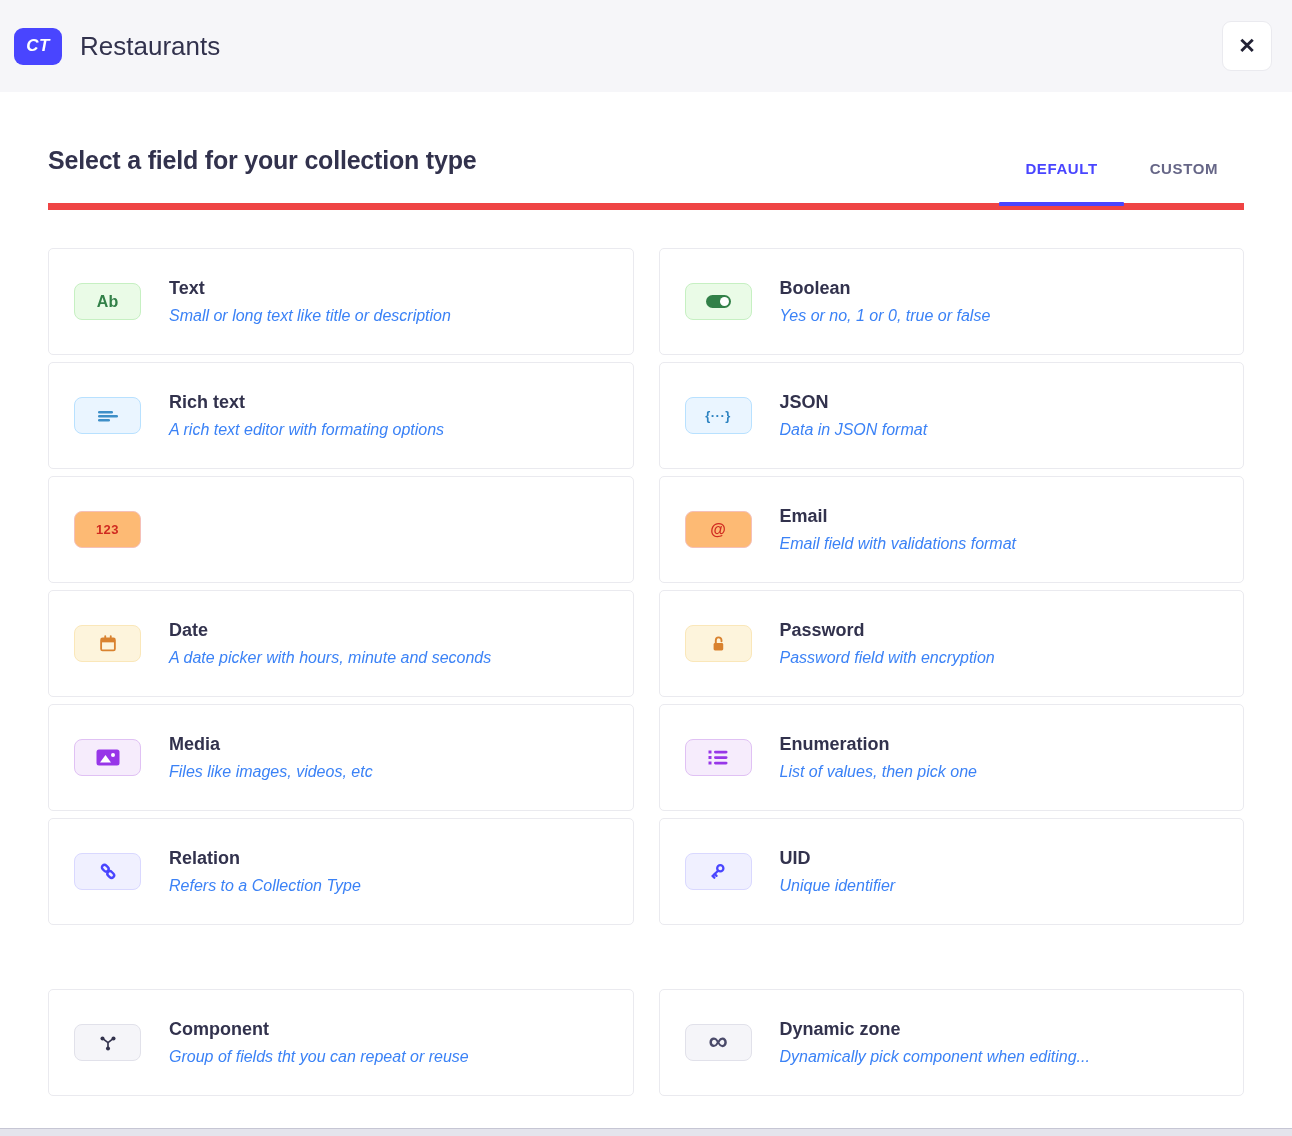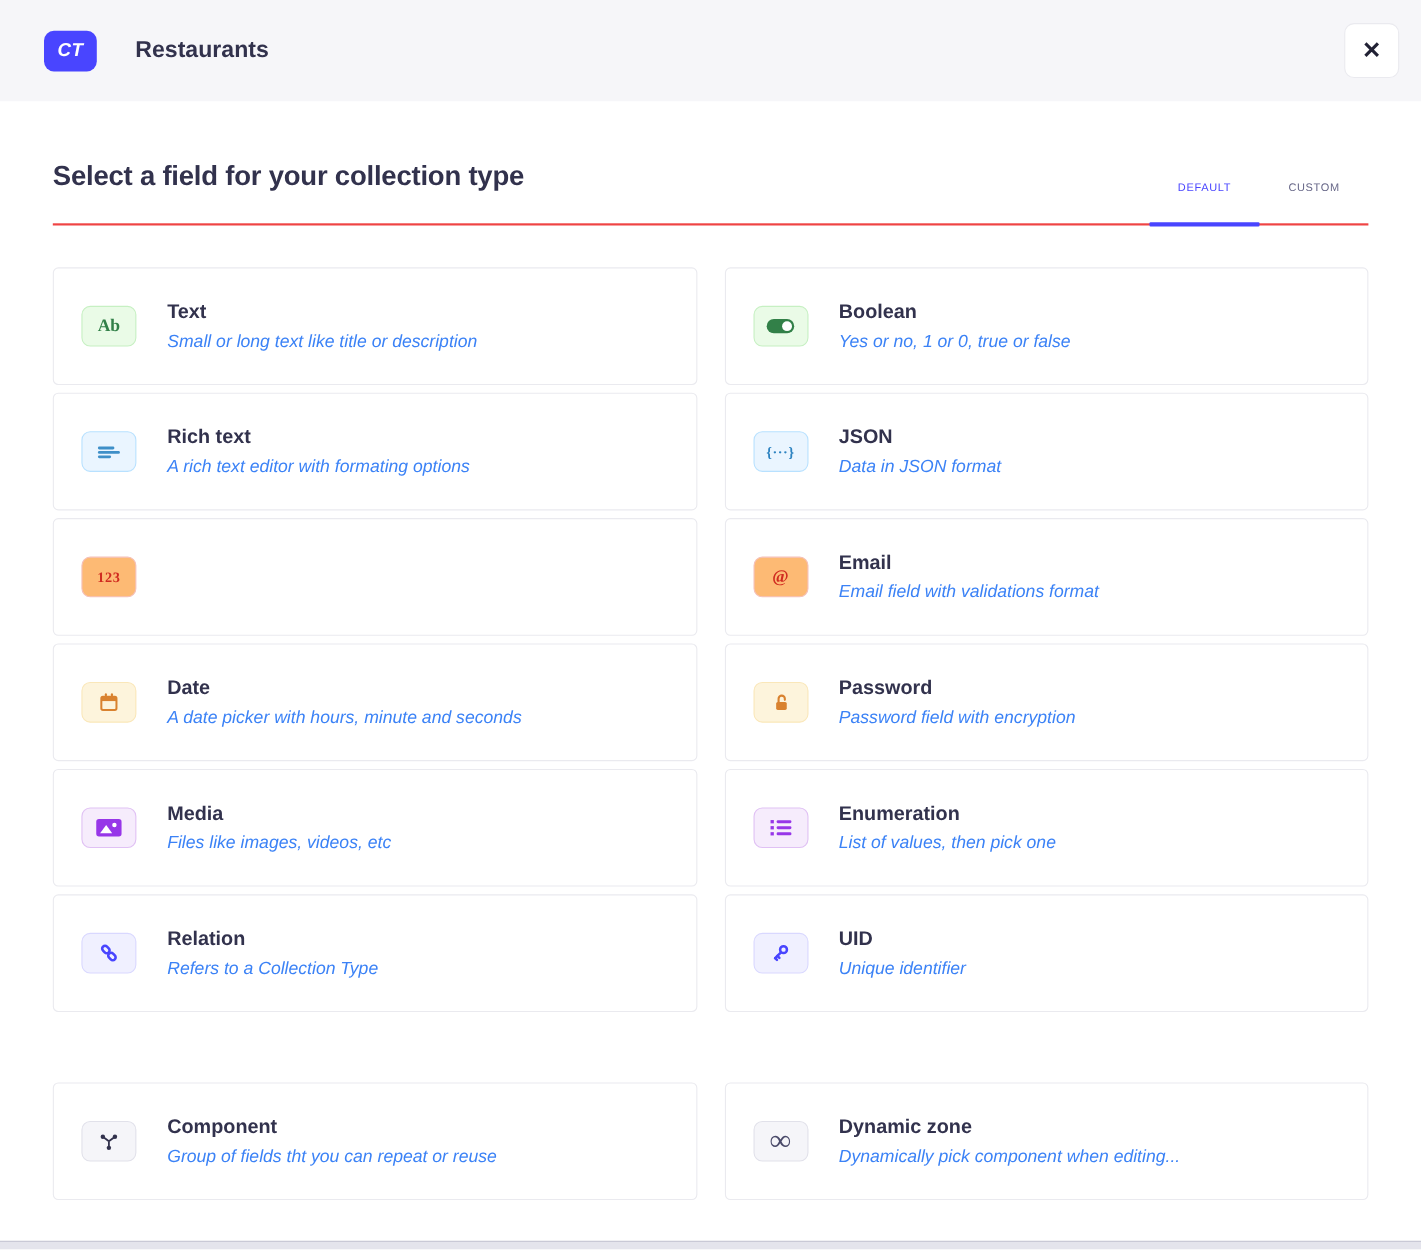--- a/index.html
+++ b/index.html
@@ -8,72 +8,71 @@
     font-family:"Liberation Sans", sans-serif;
     background:#ffffff;
     position:relative;
     overflow:hidden;
     color:#32324d;
   }
   
   .modal-header {
     height:92px; background:#f6f6f9;
     display:flex; align-items:center;
-    padding:0 20px 0 40px;
+    padding:0 20px 0 14px;
   }
   .ct-badge {
     width:48px; height:37px; border-radius:9px;
     background:#4945ff; color:#fff;
     font-style:italic; font-weight:700; font-size:17px;
     display:flex; align-items:center; justify-content:center;
     letter-spacing:.3px;
   }
-  .header-title { font-size:21px; font-weight:700; margin-left:35px; color:#32324d; }
+  .header-title { font-size:26px; font-weight:400; margin-left:18px; color:#32324d; }
   .close-btn {
     margin-left:auto;
     width:50px; height:50px; border-radius:9px;
     background:#fff; border:1px solid #eaeaef;
     display:flex; align-items:center; justify-content:center;
     font-size:21px; font-weight:600; color:#212134; cursor:pointer;
   }
   
   .main { padding:0 48px; }
   .title-row {
     margin-top:54px;
     display:flex; justify-content:space-between; align-items:flex-end;
-    border-bottom:2px solid #ef4444;
+    border-bottom:7px solid #ef4444;
   }
   .page-title { font-size:25px; font-weight:700; color:#32324d; padding-bottom:28px; letter-spacing:-0.2px; }
   .tabs { display:flex; }
   .tab {
     position:relative; padding:0 26px 26px;
-    font-size:10px; font-weight:400; letter-spacing:.6px;
+    font-size:15px; font-weight:700; letter-spacing:.6px;
     color:#666687; cursor:pointer; background:none; border:none;
     font-family:"Liberation Sans", sans-serif;
   }
   .tab.active { color:#4945ff; }
   .tab-indicator {
     position:absolute; left:0; right:0; bottom:-3px; height:4px;
     background:#4945ff; border-radius:1px;
   }
   
   .grid { display:flex; gap:25px; margin-top:38px; }
   .grid.bottom { margin-top:64px;justify-content:flex-end; }
   .col { flex:1; display:flex; flex-direction:column; gap:7px; }
   .card {
     height:107px; background:#fff;
     border:1px solid #eaeaef; border-radius:5px;
     display:flex; align-items:center;
     padding-left:25px; gap:28px; cursor:pointer;
   }
   .icon-box {
-    width:50px; height:37px; border-radius:8px; flex-shrink:0;
+    width:67px; height:37px; border-radius:8px; flex-shrink:0;
     display:flex; align-items:center; justify-content:center;
     border:1px solid transparent;
-    font-family:Liberation Serif, serif;
   }
   .tint-green  { background:#eafbe7; border-color:#c6f0c2; color:#328048; }
   .tint-blue   { background:#eaf5ff; border-color:#b8e1ff; color:#2d83c1; }
   .tint-red    { background:#fdba74; border-color:#f5c0b8; color:#d02b20; }
   .tint-orange { background:#fdf4dc; border-color:#fae7b9; color:#d9822f; }
   .tint-purple { background:#f6ecfc; border-color:#e0c1f4; color:#9736e8; }
   .tint-indigo { background:#f0f0ff; border-color:#d9d8ff; color:#4945ff; }
   .tint-neutral{ background:#f5f5f9; border-color:#e1e1ea; color:#4a4a6a; }
   .glyph { font-weight:700; font-size:16px; }
   .glyph.small { font-size:13px; letter-spacing:.5px; }

